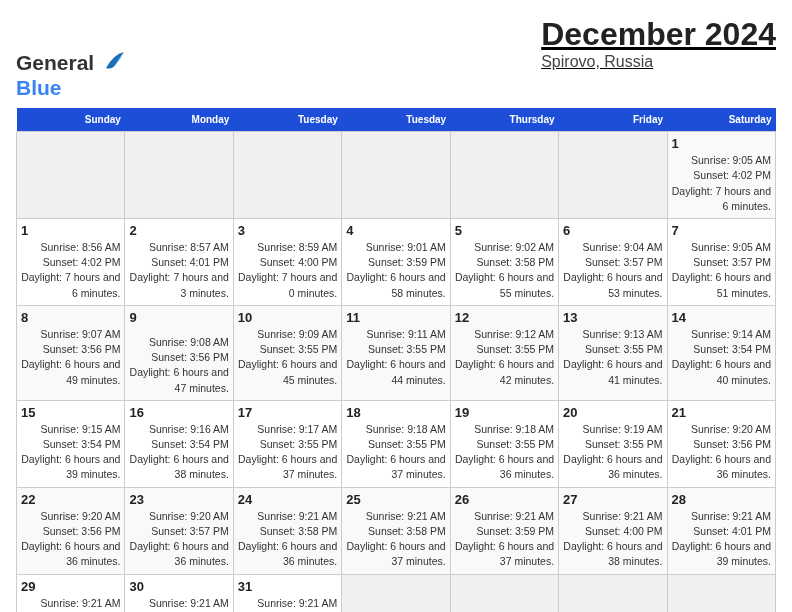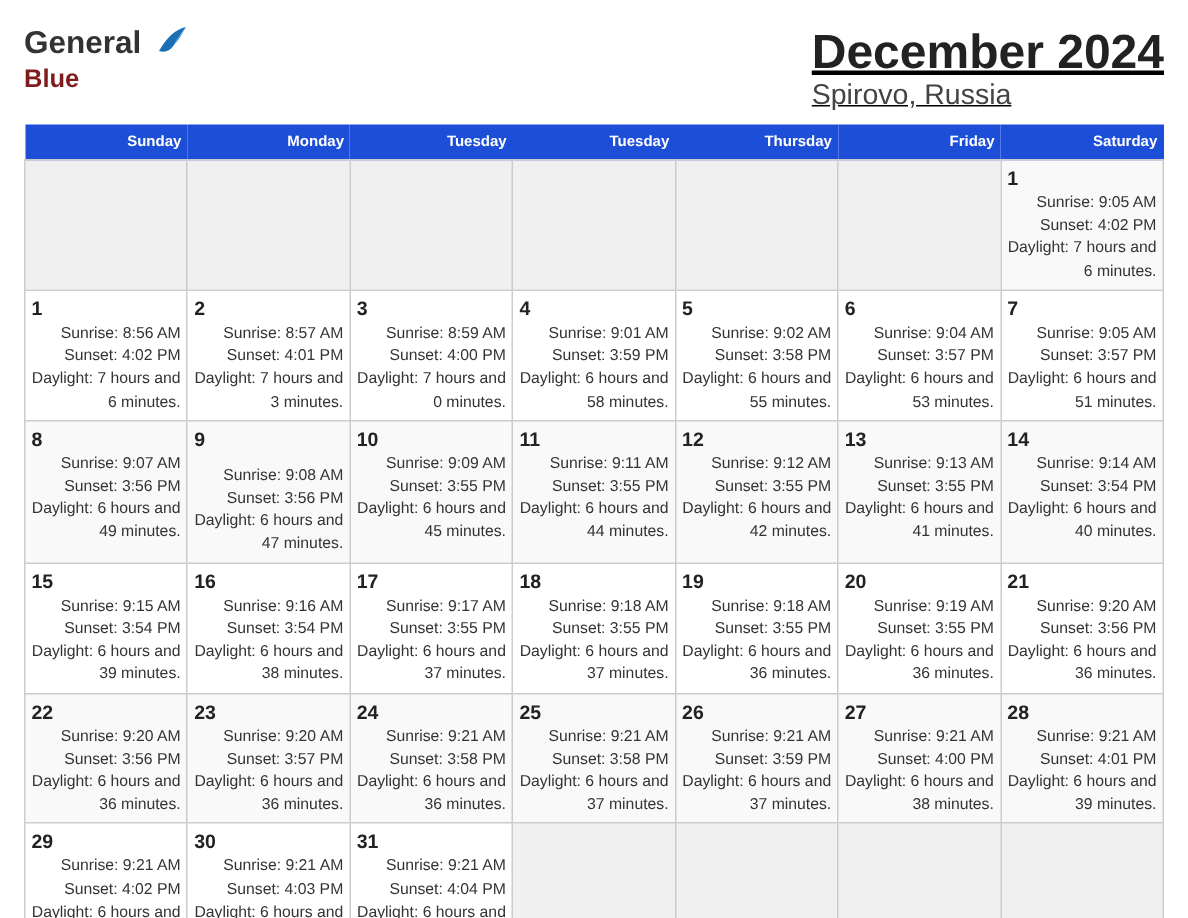--- a/index.html
+++ b/index.html
@@ -12,32 +12,33 @@
     }
     .header {
       display: flex;
       justify-content: space-between;
       align-items: flex-start;
       margin-bottom: 8px;
     }
     .logo {
       display: flex;
       align-items: center;
+      margin-top: 34px;
     }
     .title-block {
       text-align: left;
       text-decoration: underline;
     }
     .month-title {
       font-size: 32px;
       font-weight: bold;
       color: #222;
     }
     .location {
-      font-size: 19px;
+      font-size: 16px;
       color: #444;
     }
     table {
       width: 100%;
       border-collapse: collapse;
       font-size: 11px;
     }
     thead tr th {
       background: #1d4ed8;
       color: #fff;
@@ -84,21 +85,21 @@
         <div style="font-size:21px;font-weight:bold;color:#333;line-height:1.15;">
           <span style="color:#333;">General</span>
         </div>
         <div style="margin-left:2px;">
           <svg width="30" height="22" viewBox="0 0 30 22">
             <path d="M10,18 Q18,4 28,2 Q22,10 20,14 Q16,20 10,18Z" fill="#1a6fb5"></path>
             <path d="M20,14 Q24,10 28,2 Q26,6 22,10Z" fill="#4fa0e0"></path>
           </svg>
         </div>
       </div>
-      <div style="font-size:17px;font-weight:bold;color:#7f1d1d;line-height:1.15;">Blue</div>
+      <div style="font-size:21px;font-weight:bold;color:#3b82f6;line-height:1.15;">Blue</div>
     </div>
   </div>
   <div class="title-block">
     <div class="month-title">December 2024</div>
     <div class="location">Spirovo, Russia</div>
   </div>
 </div>
 
 <table>
   <thead>

